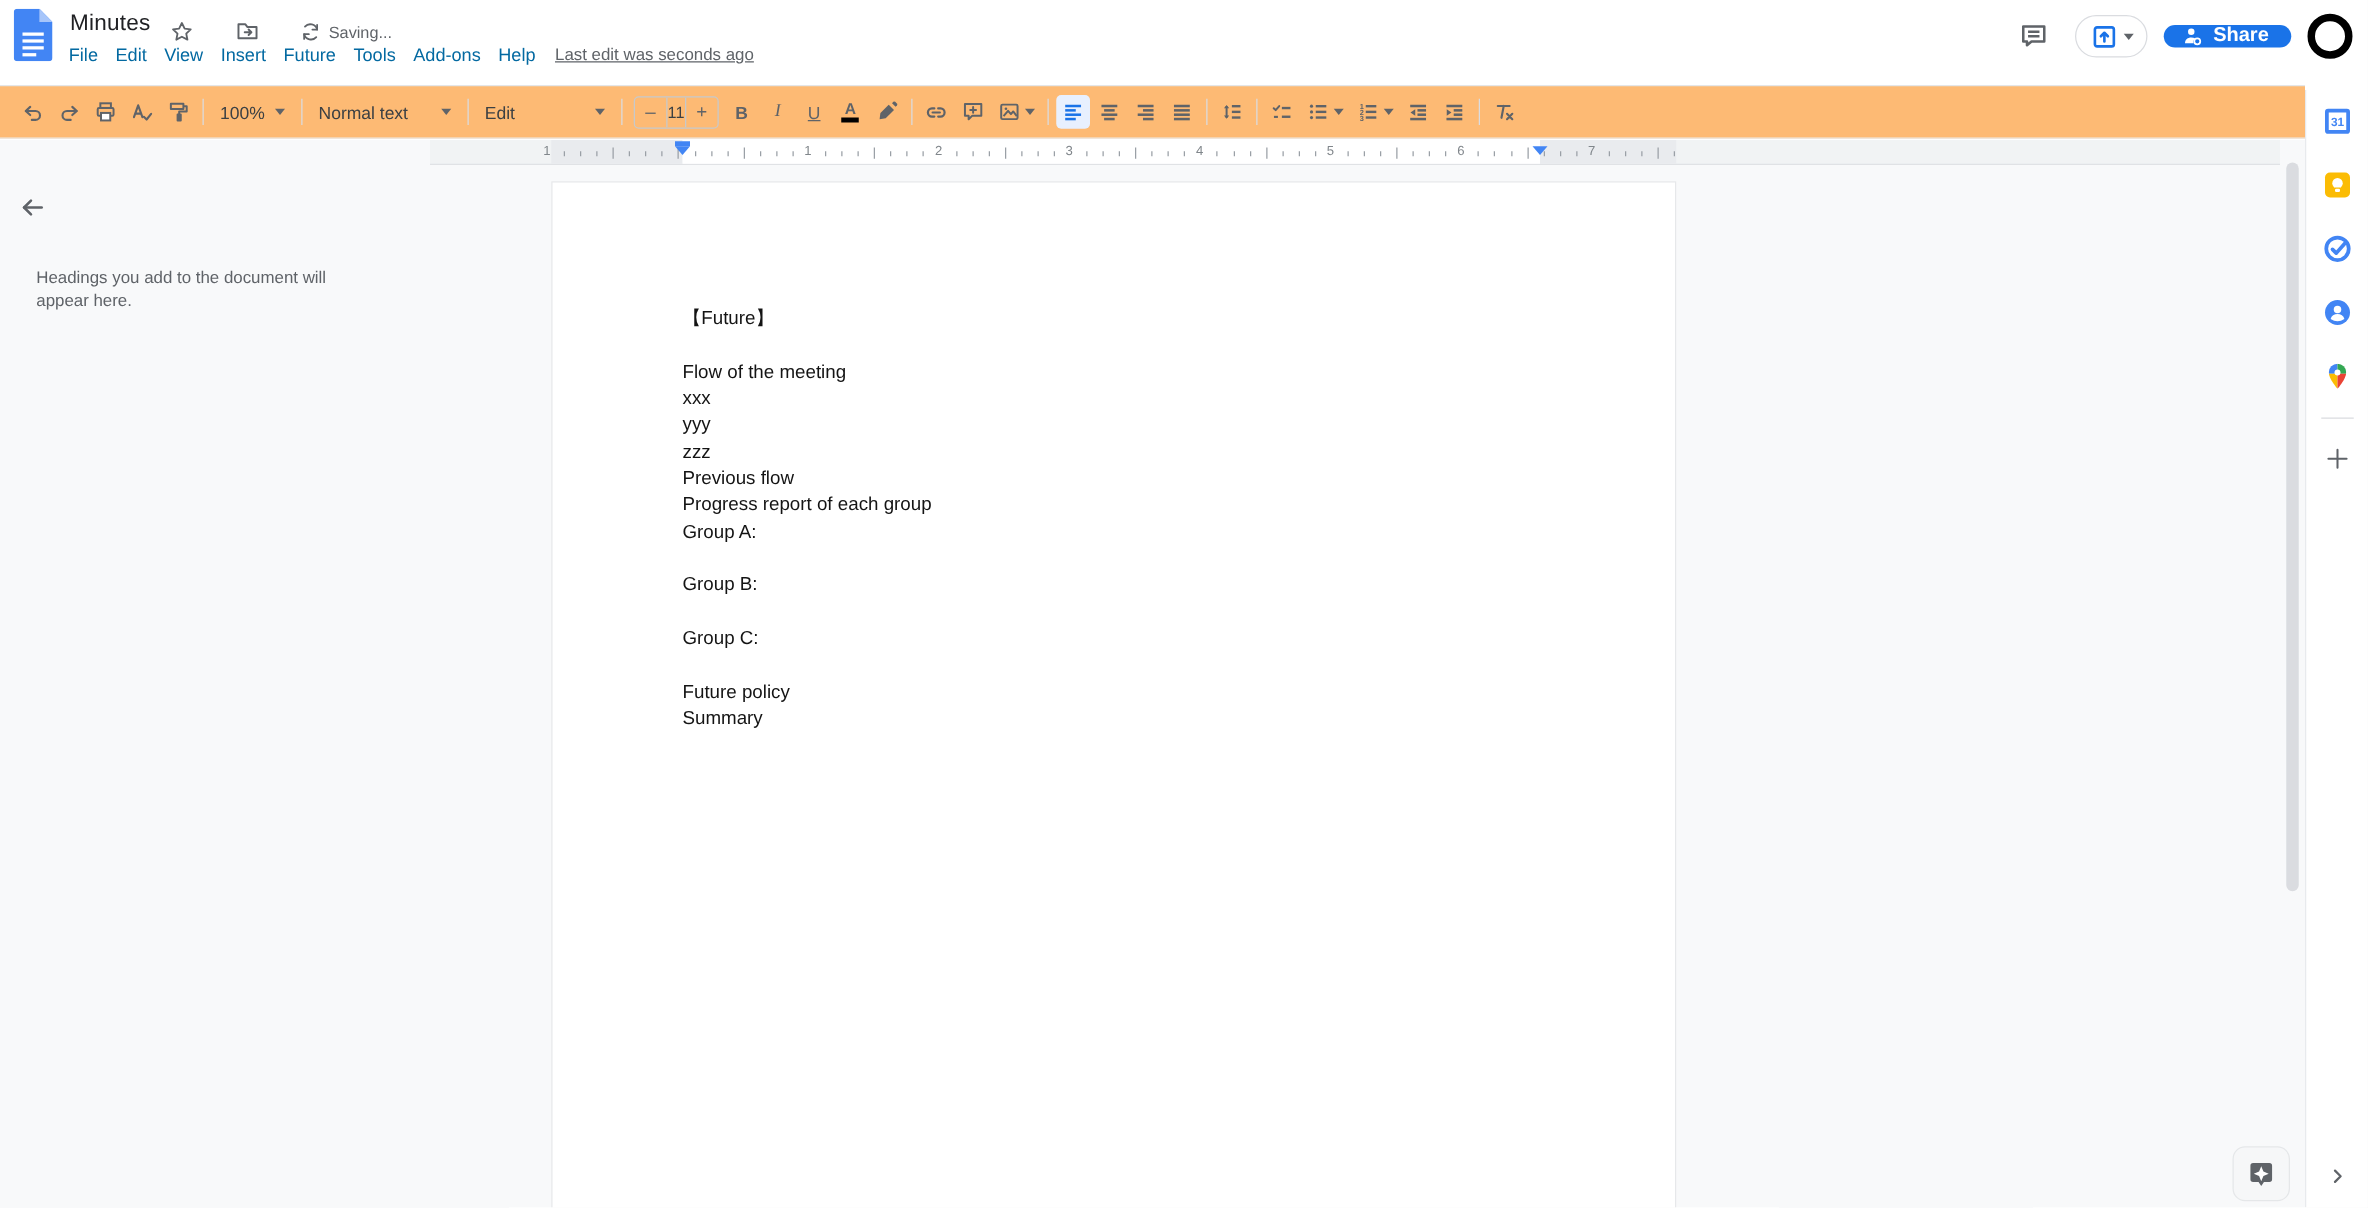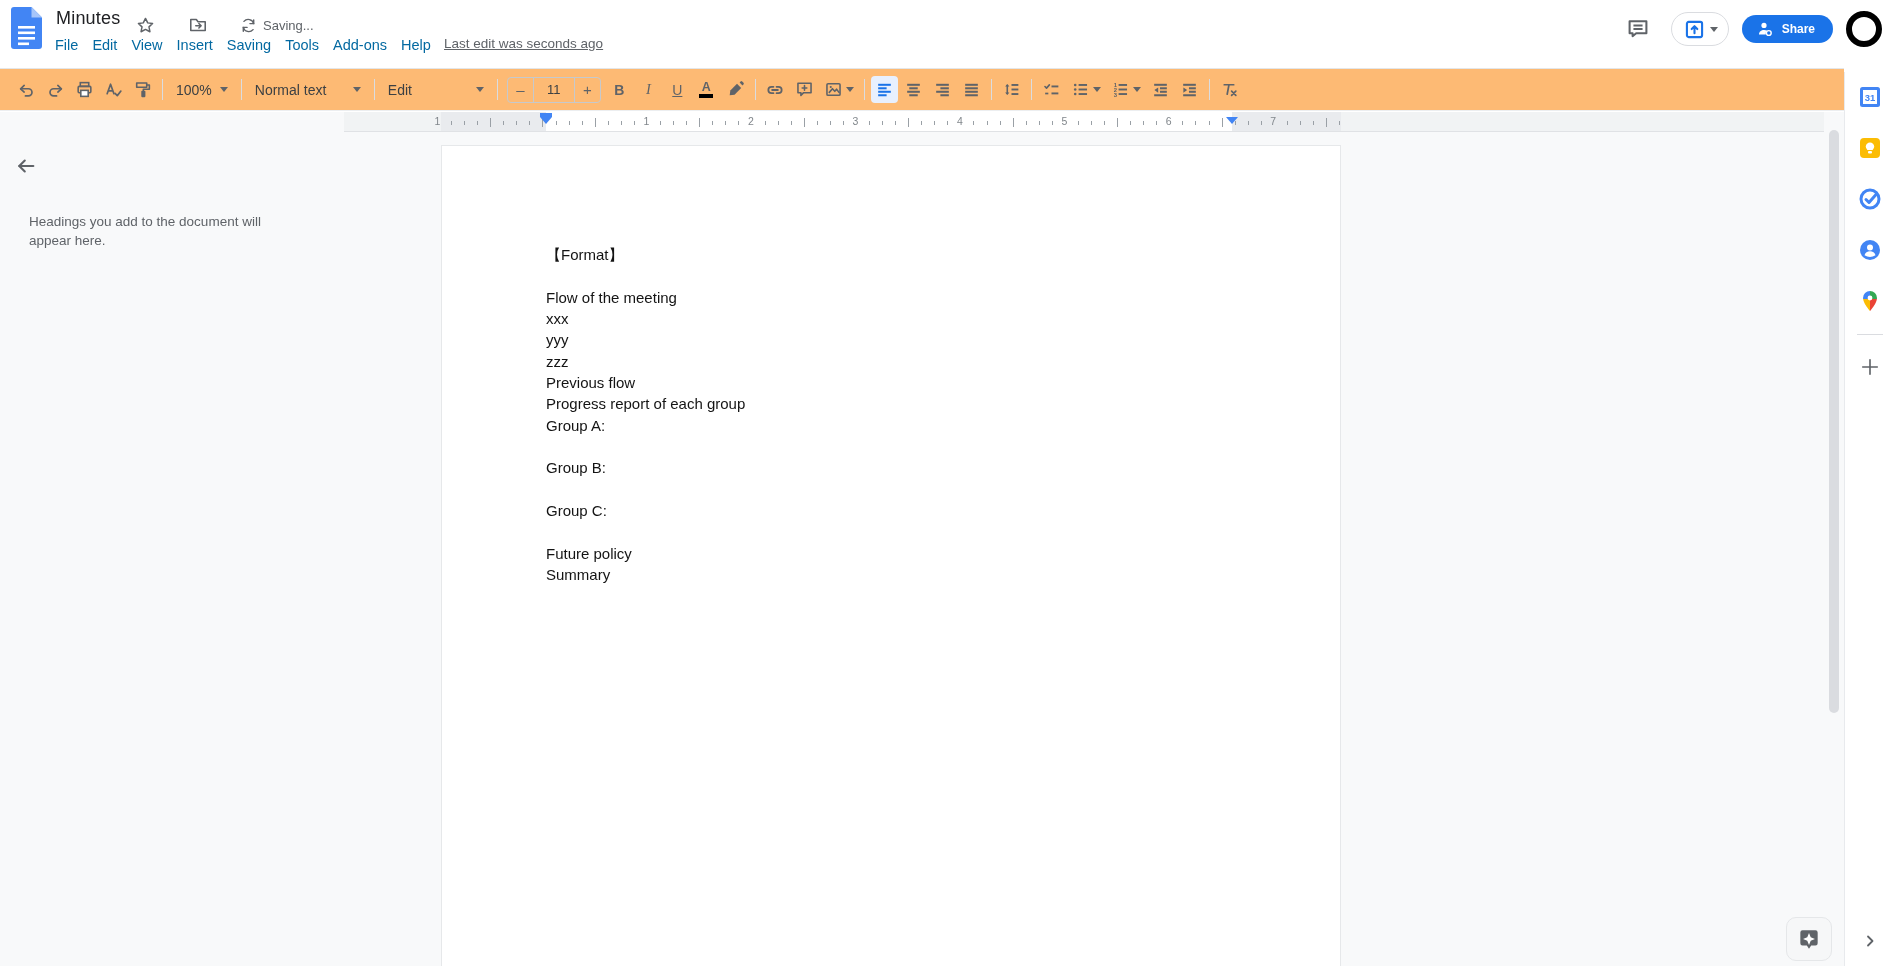--- a/index.html
+++ b/index.html
@@ -14,35 +14,35 @@
   .doc-title{position:absolute;left:56px;top:8px;font-size:18px;color:#202124;letter-spacing:.2px}
   .title-icons{position:absolute;left:132px;top:12px;display:flex;align-items:center;gap:27px}
   .icon-btn{width:26px;height:26px;display:flex;align-items:center;justify-content:center;border-radius:50%;cursor:pointer}
   .saving{display:flex;align-items:center;gap:6px;color:#5f6368;font-size:13px;margin-left:2px}
   .menu-row{position:absolute;left:48px;top:33px;display:flex;align-items:center;height:24px}
   .menu-item{padding:2px 7px;font-size:14.5px;color:#0369a1;border-radius:4px;cursor:pointer;line-height:20px}
   .last-edit{margin-left:12px;font-size:13.5px;color:#5f6368;text-decoration:underline;cursor:pointer}
   .header-right{position:absolute;right:12px;top:9px;display:flex;align-items:center;gap:13px}
   .comments-btn{width:40px;height:40px;display:flex;align-items:center;justify-content:center;border-radius:50%;cursor:pointer}
   .present-pill{display:flex;align-items:center;gap:5px;border:1px solid #dadce0;border-radius:17px;height:34px;padding:0 10px 0 12px;cursor:pointer;background:#fff}
-  .share-btn{display:flex;align-items:center;gap:8px;background:#1a73e8;color:#fff;height:28px;padding:0 18px 0 14px;border:none;border-radius:18px;font-size:12px;font-weight:bold;cursor:pointer;font-family:"Liberation Sans",sans-serif}
+  .share-btn{display:flex;align-items:center;gap:8px;background:#1a73e8;color:#fff;height:18px;padding:0 18px 0 14px;border:none;border-radius:18px;font-size:16px;font-weight:bold;cursor:pointer;font-family:"Liberation Sans",sans-serif}
   .avatar{width:36px;height:36px;border-radius:50%;background:#fff;border:6px solid #000;cursor:pointer}
   .caret{width:0;height:0;border:4px solid transparent;border-top:5px solid #5f6368;margin-top:4px}
   .caret.blue{border-top-color:#1967d2}
 
   
   .toolbar{position:absolute;top:68px;left:0;width:1844px;height:43px;background:#fdba74;border-top:1px solid #e4e6e8;border-bottom:1px solid #eceef0;display:flex;align-items:center;padding-left:12px}
   .tbtn{min-width:27px;height:27px;display:flex;align-items:center;justify-content:center;border-radius:4px;cursor:pointer;margin:0 1px;color:#5f6368}
   .tbtn.active{background:#e8f0fe}
   .sep{width:1px;height:21px;background:#dadce0;margin:0 5px;flex:none}
   .dd{display:flex;align-items:center;gap:8px;padding:0 8px;height:27px;border-radius:4px;cursor:pointer;font-size:14px;color:#3c4043}
   .dd .caret{margin-top:3px}
   .fs-box{display:flex;align-items:center;border:1px solid #c6c9cc;border-radius:4px;height:26px;margin:0 4px;overflow:hidden}
   .fs-box .fs-btn{width:25px;height:100%;display:flex;align-items:center;justify-content:center;font-size:15px;color:#5f6368;cursor:pointer}
-  .fs-box .fs-val{width:42px;height:100%;display:flex;align-items:center;justify-content:center;font-size:13px;color:#3c4043;border-left:1px solid #c6c9cc;border-right:1px solid #c6c9cc;cursor:text}
+  .fs-box .fs-val{width:16px;height:100%;display:flex;align-items:center;justify-content:center;font-size:13px;color:#3c4043;border-left:1px solid #c6c9cc;border-right:1px solid #c6c9cc;cursor:text}
   .lbl-b{font-weight:bold;font-size:14px;color:#5f6368}
   .lbl-i{font-style:italic;font-size:14.5px;color:#5f6368;font-family:"Liberation Serif",serif}
   .lbl-u{font-size:14px;color:#5f6368;text-decoration:underline}
   .a-color{display:flex;flex-direction:column;align-items:center;line-height:11px}
   .a-color b{font-size:12.5px;color:#5f6368;font-weight:bold}
   .a-color i{width:14px;height:4px;background:#000;margin-top:1px}
   .toolbar-right{position:absolute;right:12px;top:0;height:43px;display:flex;align-items:center;gap:8px}
   .editing-pill{display:flex;align-items:center;gap:10px;background:#e8f0fe;border-radius:8px;height:29px;padding:0 10px 0 12px;cursor:pointer}
   .editing-pill span{font-size:14px;color:#1967d2;font-weight:bold}
 
@@ -120,21 +120,21 @@
         </svg>
         <span>Saving...</span>
       </div>
     </div>
 
     <div class="menu-row">
         <span class="menu-item">File</span>
         <span class="menu-item">Edit</span>
         <span class="menu-item">View</span>
         <span class="menu-item">Insert</span>
-        <span class="menu-item">Saving</span>
+        <span class="menu-item">Future</span>
         <span class="menu-item">Tools</span>
         <span class="menu-item">Add-ons</span>
         <span class="menu-item">Help</span>
       </div>
     <span class="last-edit" style="position:absolute;left:432px;top:36px">Last edit was seconds ago</span>
 
     <div class="header-right">
       <div class="comments-btn">
         <svg width="24" height="24" viewBox="0 0 20 20" fill="none" stroke="#5f6368" stroke-width="1.7" stroke-linejoin="round">
           <path d="M3 3.5h14v10H8.5L5.5 16v-2.5H3z"></path>
@@ -459,21 +459,21 @@
   <div class="outline-back">
     <svg width="22" height="22" viewBox="0 0 18 18" fill="none" stroke="#5f6368" stroke-width="1.7" stroke-linecap="round" stroke-linejoin="round">
       <path d="M15 9H3.5"></path>
         <path d="M8 4.5 3.5 9 8 13.5"></path>
     </svg>
   </div>
   <div class="outline-text">Headings you add to the document will appear here.</div>
 
   <div class="page">
     <div class="doc-text">
-        <div class="doc-line">【Format】</div>
+        <div class="doc-line">【Future】</div>
         <div class="doc-line">&nbsp;</div>
         <div class="doc-line">Flow of the meeting</div>
         <div class="doc-line">xxx</div>
         <div class="doc-line">yyy</div>
         <div class="doc-line">zzz</div>
         <div class="doc-line">Previous flow</div>
         <div class="doc-line">Progress report of each group</div>
         <div class="doc-line">Group A:</div>
         <div class="doc-line">&nbsp;</div>
         <div class="doc-line">Group B:</div>

